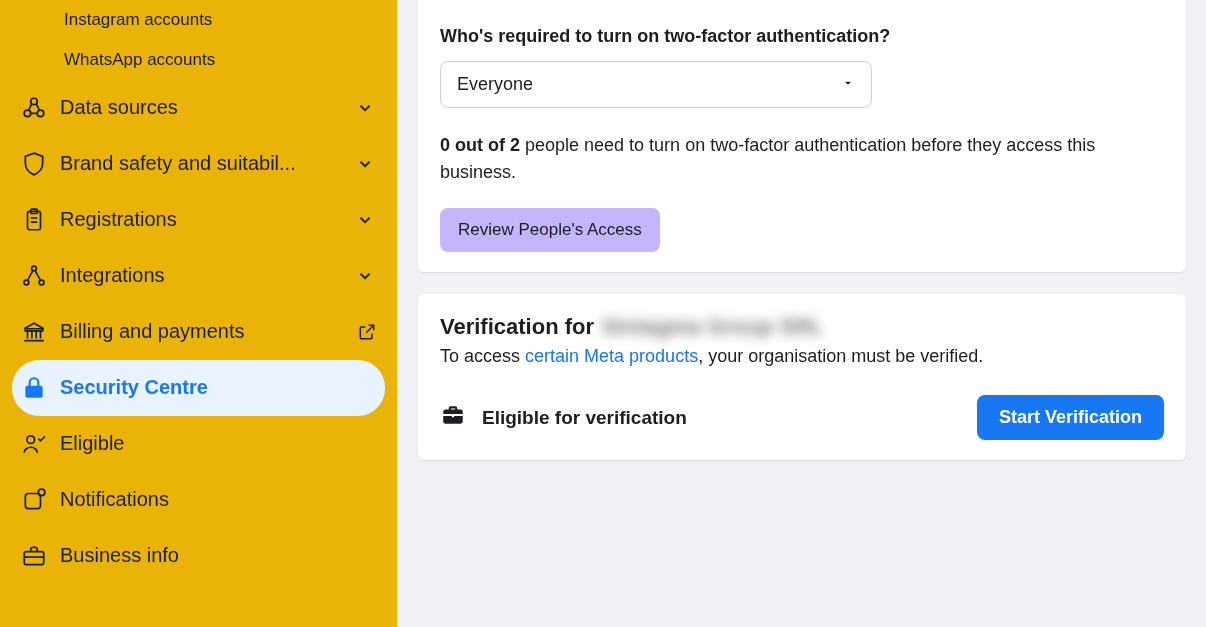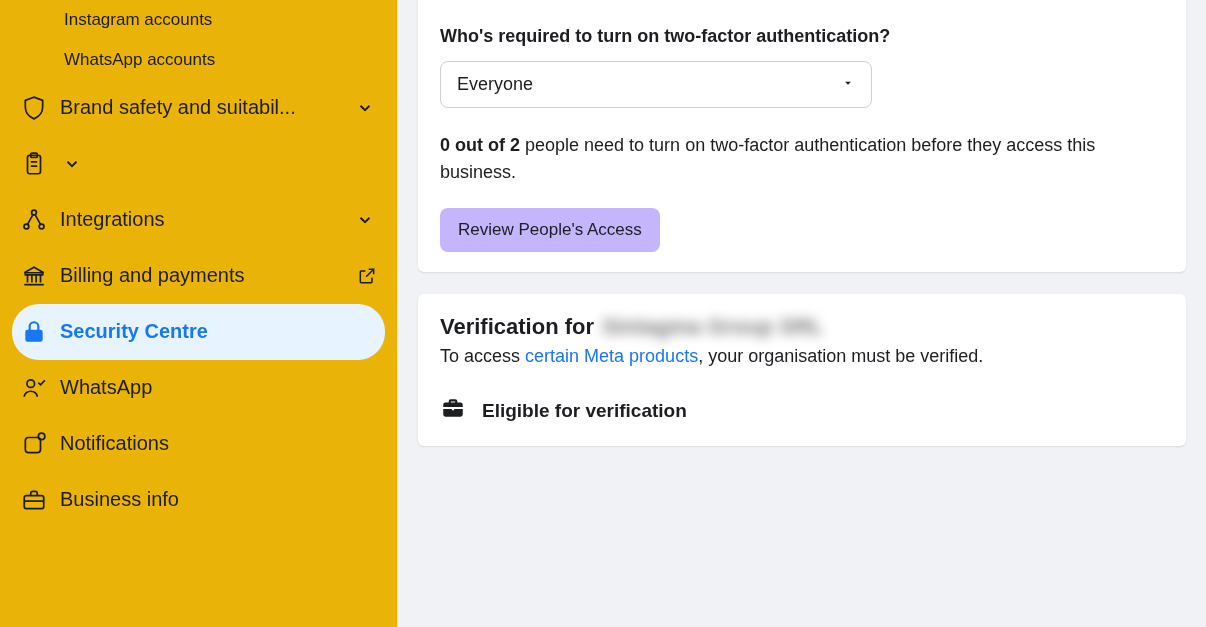--- a/index.html
+++ b/index.html
@@ -169,20 +169,36 @@
       display:flex; align-items:center; justify-content:center;
     }
   </style>
 </head>
 <body>
 
 <div class="sidebar">
   <div class="nav-sub">Instagram accounts</div>
   <div class="nav-sub">WhatsApp accounts</div>
 
+  <div class="nav-item">
+    <span class="icon">
+      <svg width="26" height="26" viewBox="0 0 24 24" fill="none" stroke="#1c1e21" stroke-width="1.6">
+          <circle cx="12" cy="6" r="3"></circle>
+          <circle cx="6" cy="17" r="3"></circle>
+          <circle cx="18" cy="17" r="3"></circle>
+          <path d="M10 8l-3 6M14 8l3 6M9 17h6"></path>
+        </svg>
+    </span>
+    <span class="label">Data sources</span>
+    <span class="chev">
+      <svg width="18" height="18" viewBox="0 0 24 24" fill="none" stroke="#1c1e21" stroke-width="2.5">
+          <path d="M6 9l6 6 6-6"></path>
+        </svg>
+    </span>
+  </div>
 
   <div class="nav-item">
     <span class="icon">
       <svg width="26" height="26" viewBox="0 0 24 24" fill="none" stroke="#1c1e21" stroke-width="1.6">
           <path d="M12 2l8 3v6c0 5-3.5 9-8 11-4.5-2-8-6-8-11V5l8-3z"></path>
         </svg>
     </span>
     <span class="label">Brand safety and suitabil...</span>
     <span class="chev">
       <svg width="18" height="18" viewBox="0 0 24 24" fill="none" stroke="#1c1e21" stroke-width="2.5">
@@ -192,20 +208,21 @@
   </div>
 
   <div class="nav-item">
     <span class="icon">
       <svg width="26" height="26" viewBox="0 0 24 24" fill="none" stroke="#1c1e21" stroke-width="1.6">
           <rect x="6" y="4" width="12" height="17" rx="2"></rect>
           <rect x="9" y="2" width="6" height="4" rx="1"></rect>
           <path d="M9 10h6M9 14h6"></path>
         </svg>
     </span>
+    <span class="label">Registrations</span>
     <span class="chev">
       <svg width="18" height="18" viewBox="0 0 24 24" fill="none" stroke="#1c1e21" stroke-width="2.5">
           <path d="M6 9l6 6 6-6"></path>
         </svg>
     </span>
   </div>
 
   <div class="nav-item">
     <span class="icon">
       <svg width="26" height="26" viewBox="0 0 24 24" fill="none" stroke="#1c1e21" stroke-width="1.6">
@@ -252,21 +269,21 @@
   </div>
 
   <div class="nav-item">
     <span class="icon">
       <svg width="26" height="26" viewBox="0 0 24 24" fill="none" stroke="#1c1e21" stroke-width="1.6">
           <circle cx="9" cy="8" r="3.5"></circle>
           <path d="M3 20c0-3 3-5 6-5s6 2 6 5"></path>
           <path d="M16 7l2 2 4-4"></path>
         </svg>
     </span>
-    <span class="label">WhatsApp</span>
+    <span class="label">Eligible</span>
   </div>
 
   <div class="nav-item">
     <span class="icon">
       <svg width="26" height="26" viewBox="0 0 24 24" fill="none" stroke="#1c1e21" stroke-width="1.6">
           <rect x="4" y="6" width="14" height="14" rx="3"></rect>
           <circle cx="19" cy="5" r="3"></circle>
         </svg>
     </span>
     <span class="label">Notifications</span>
@@ -312,15 +329,16 @@
     </div>
     <div class="verif-row">
       <div class="elig">
         <span>
           <svg width="26" height="26" viewBox="0 0 24 24" fill="#1c1e21">
               <path d="M10 4a2 2 0 0 0-2 2v1H5a2 2 0 0 0-2 2v2h18V9a2 2 0 0 0-2-2h-3V6a2 2 0 0 0-2-2h-4zm0 2h4v1h-4V6zM3 13v5a2 2 0 0 0 2 2h14a2 2 0 0 0 2-2v-5h-8v1h-2v-1H3z"></path>
             </svg>
         </span>
         <span>Eligible for verification</span>
       </div>
+      <button class="btn-primary">Start Verification</button>
     </div>
   </div>
 </div>
 
 </body></html>

